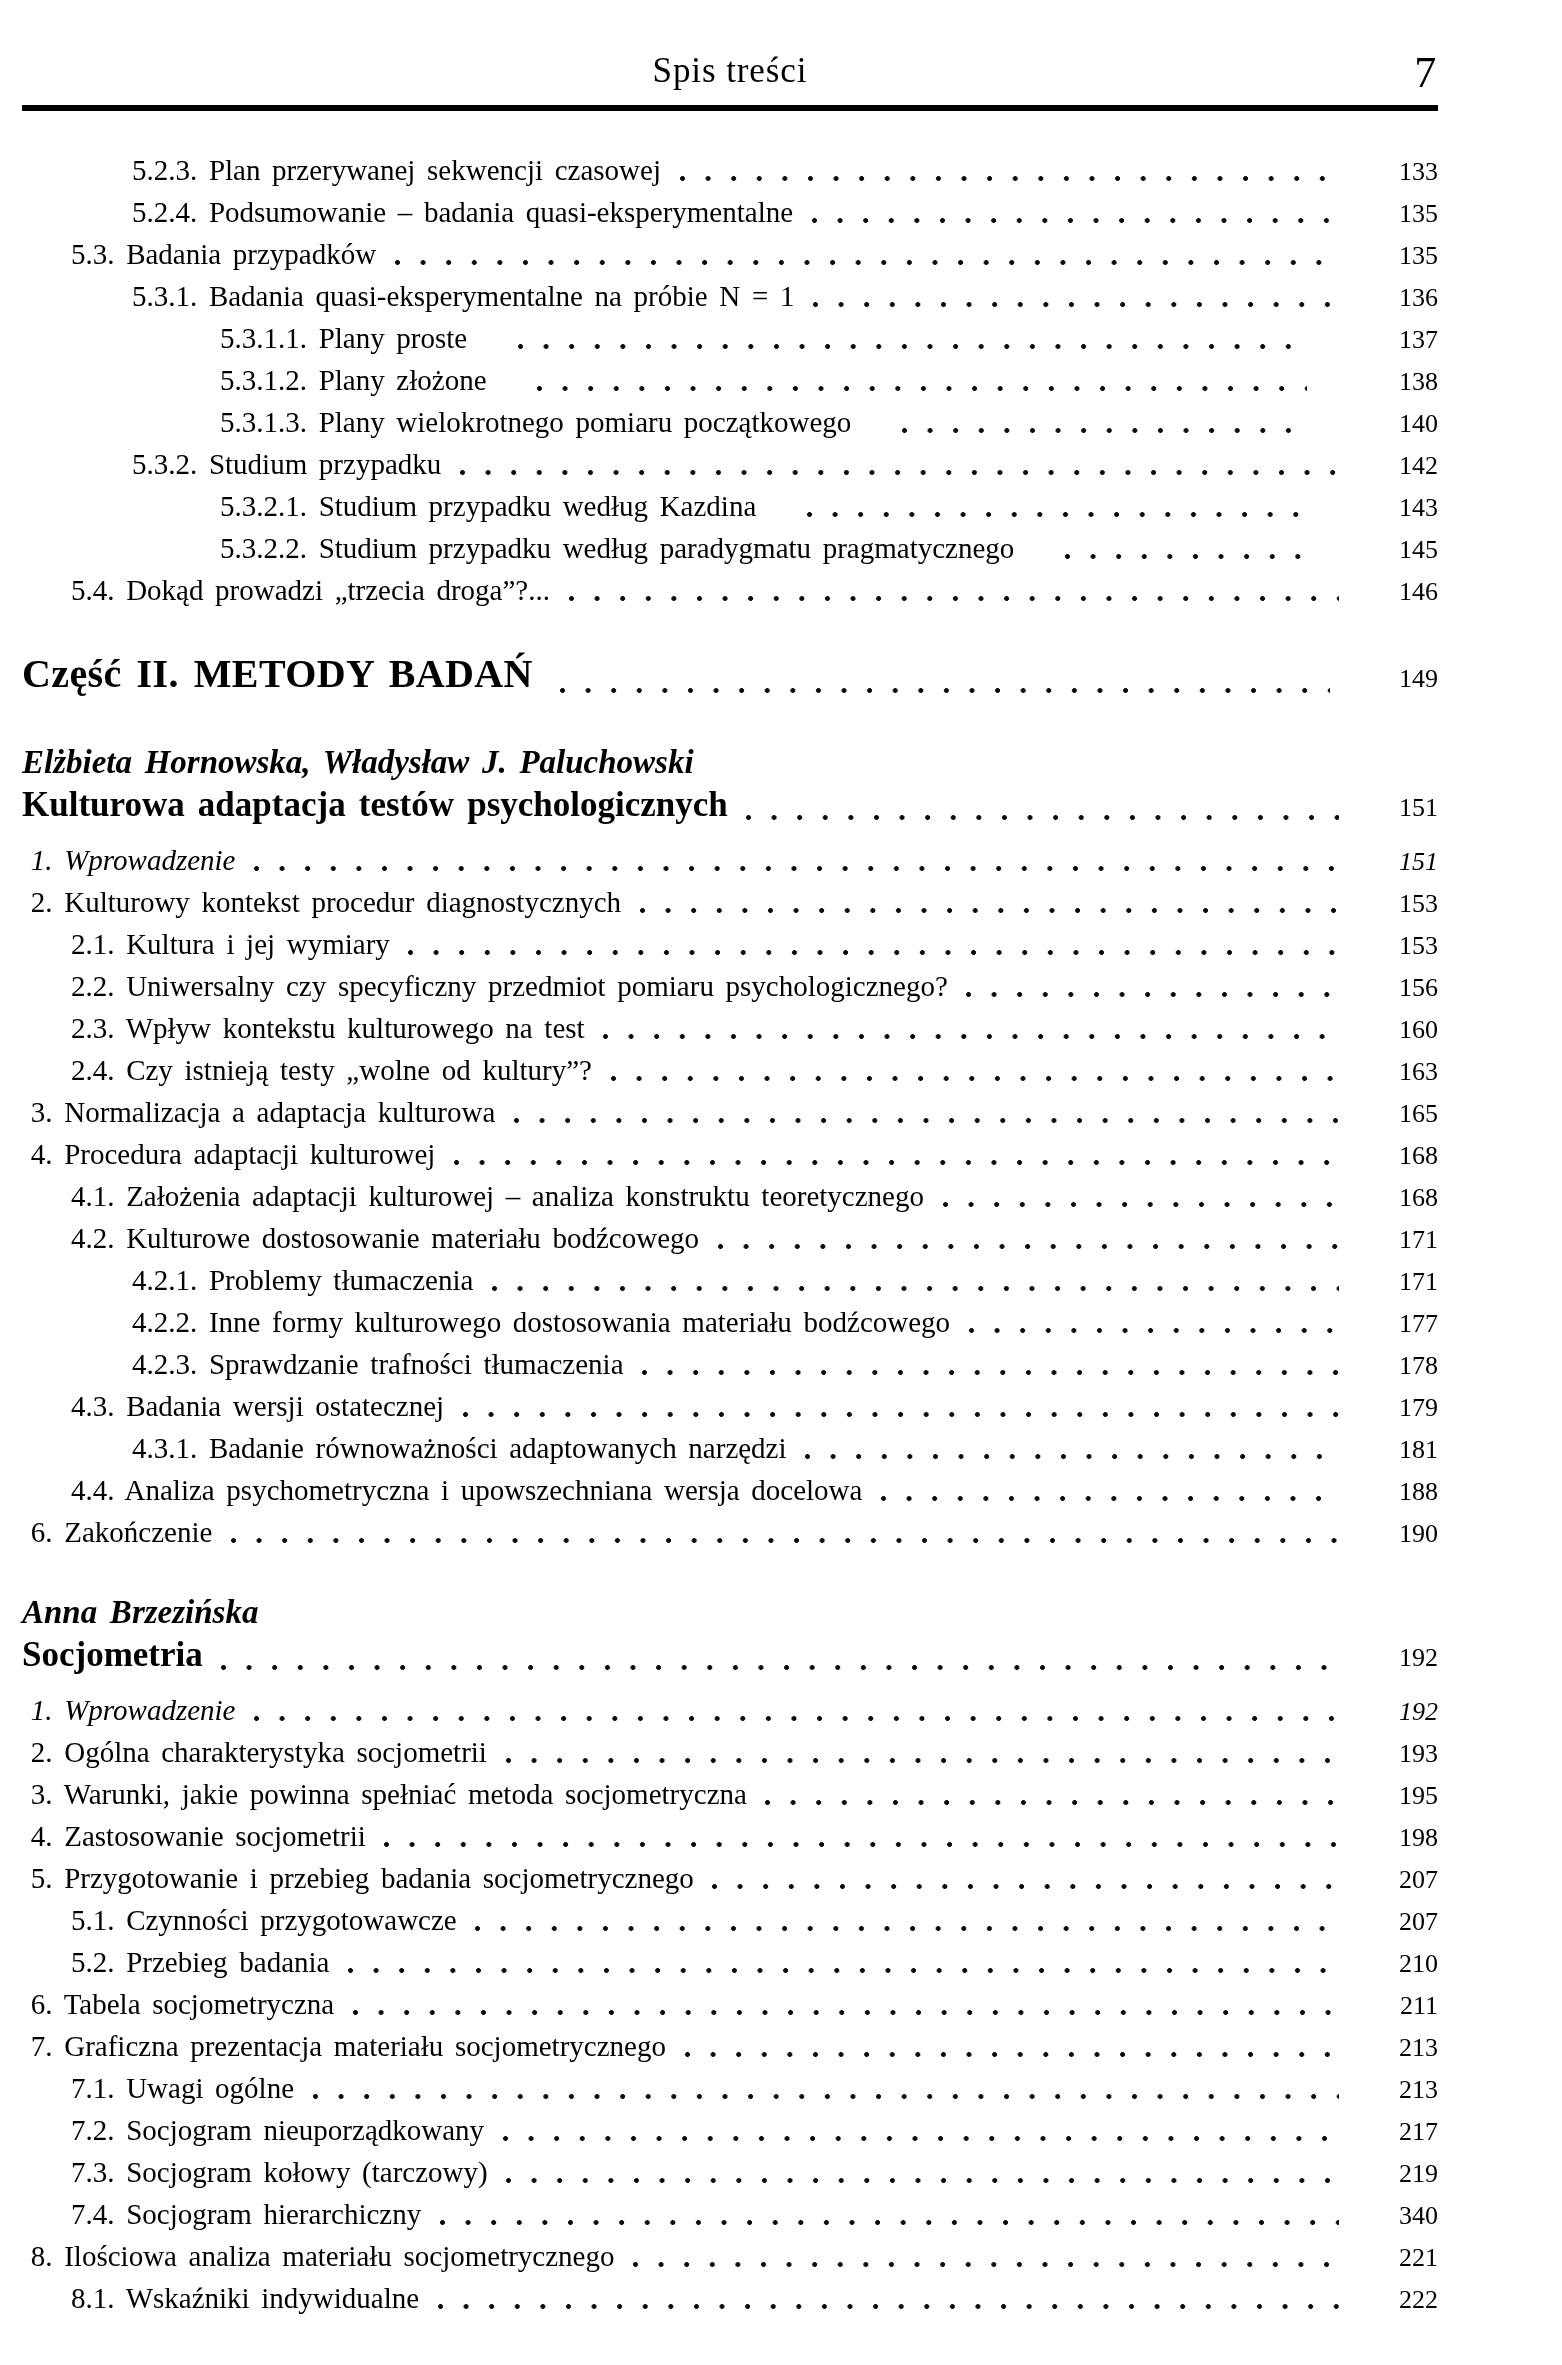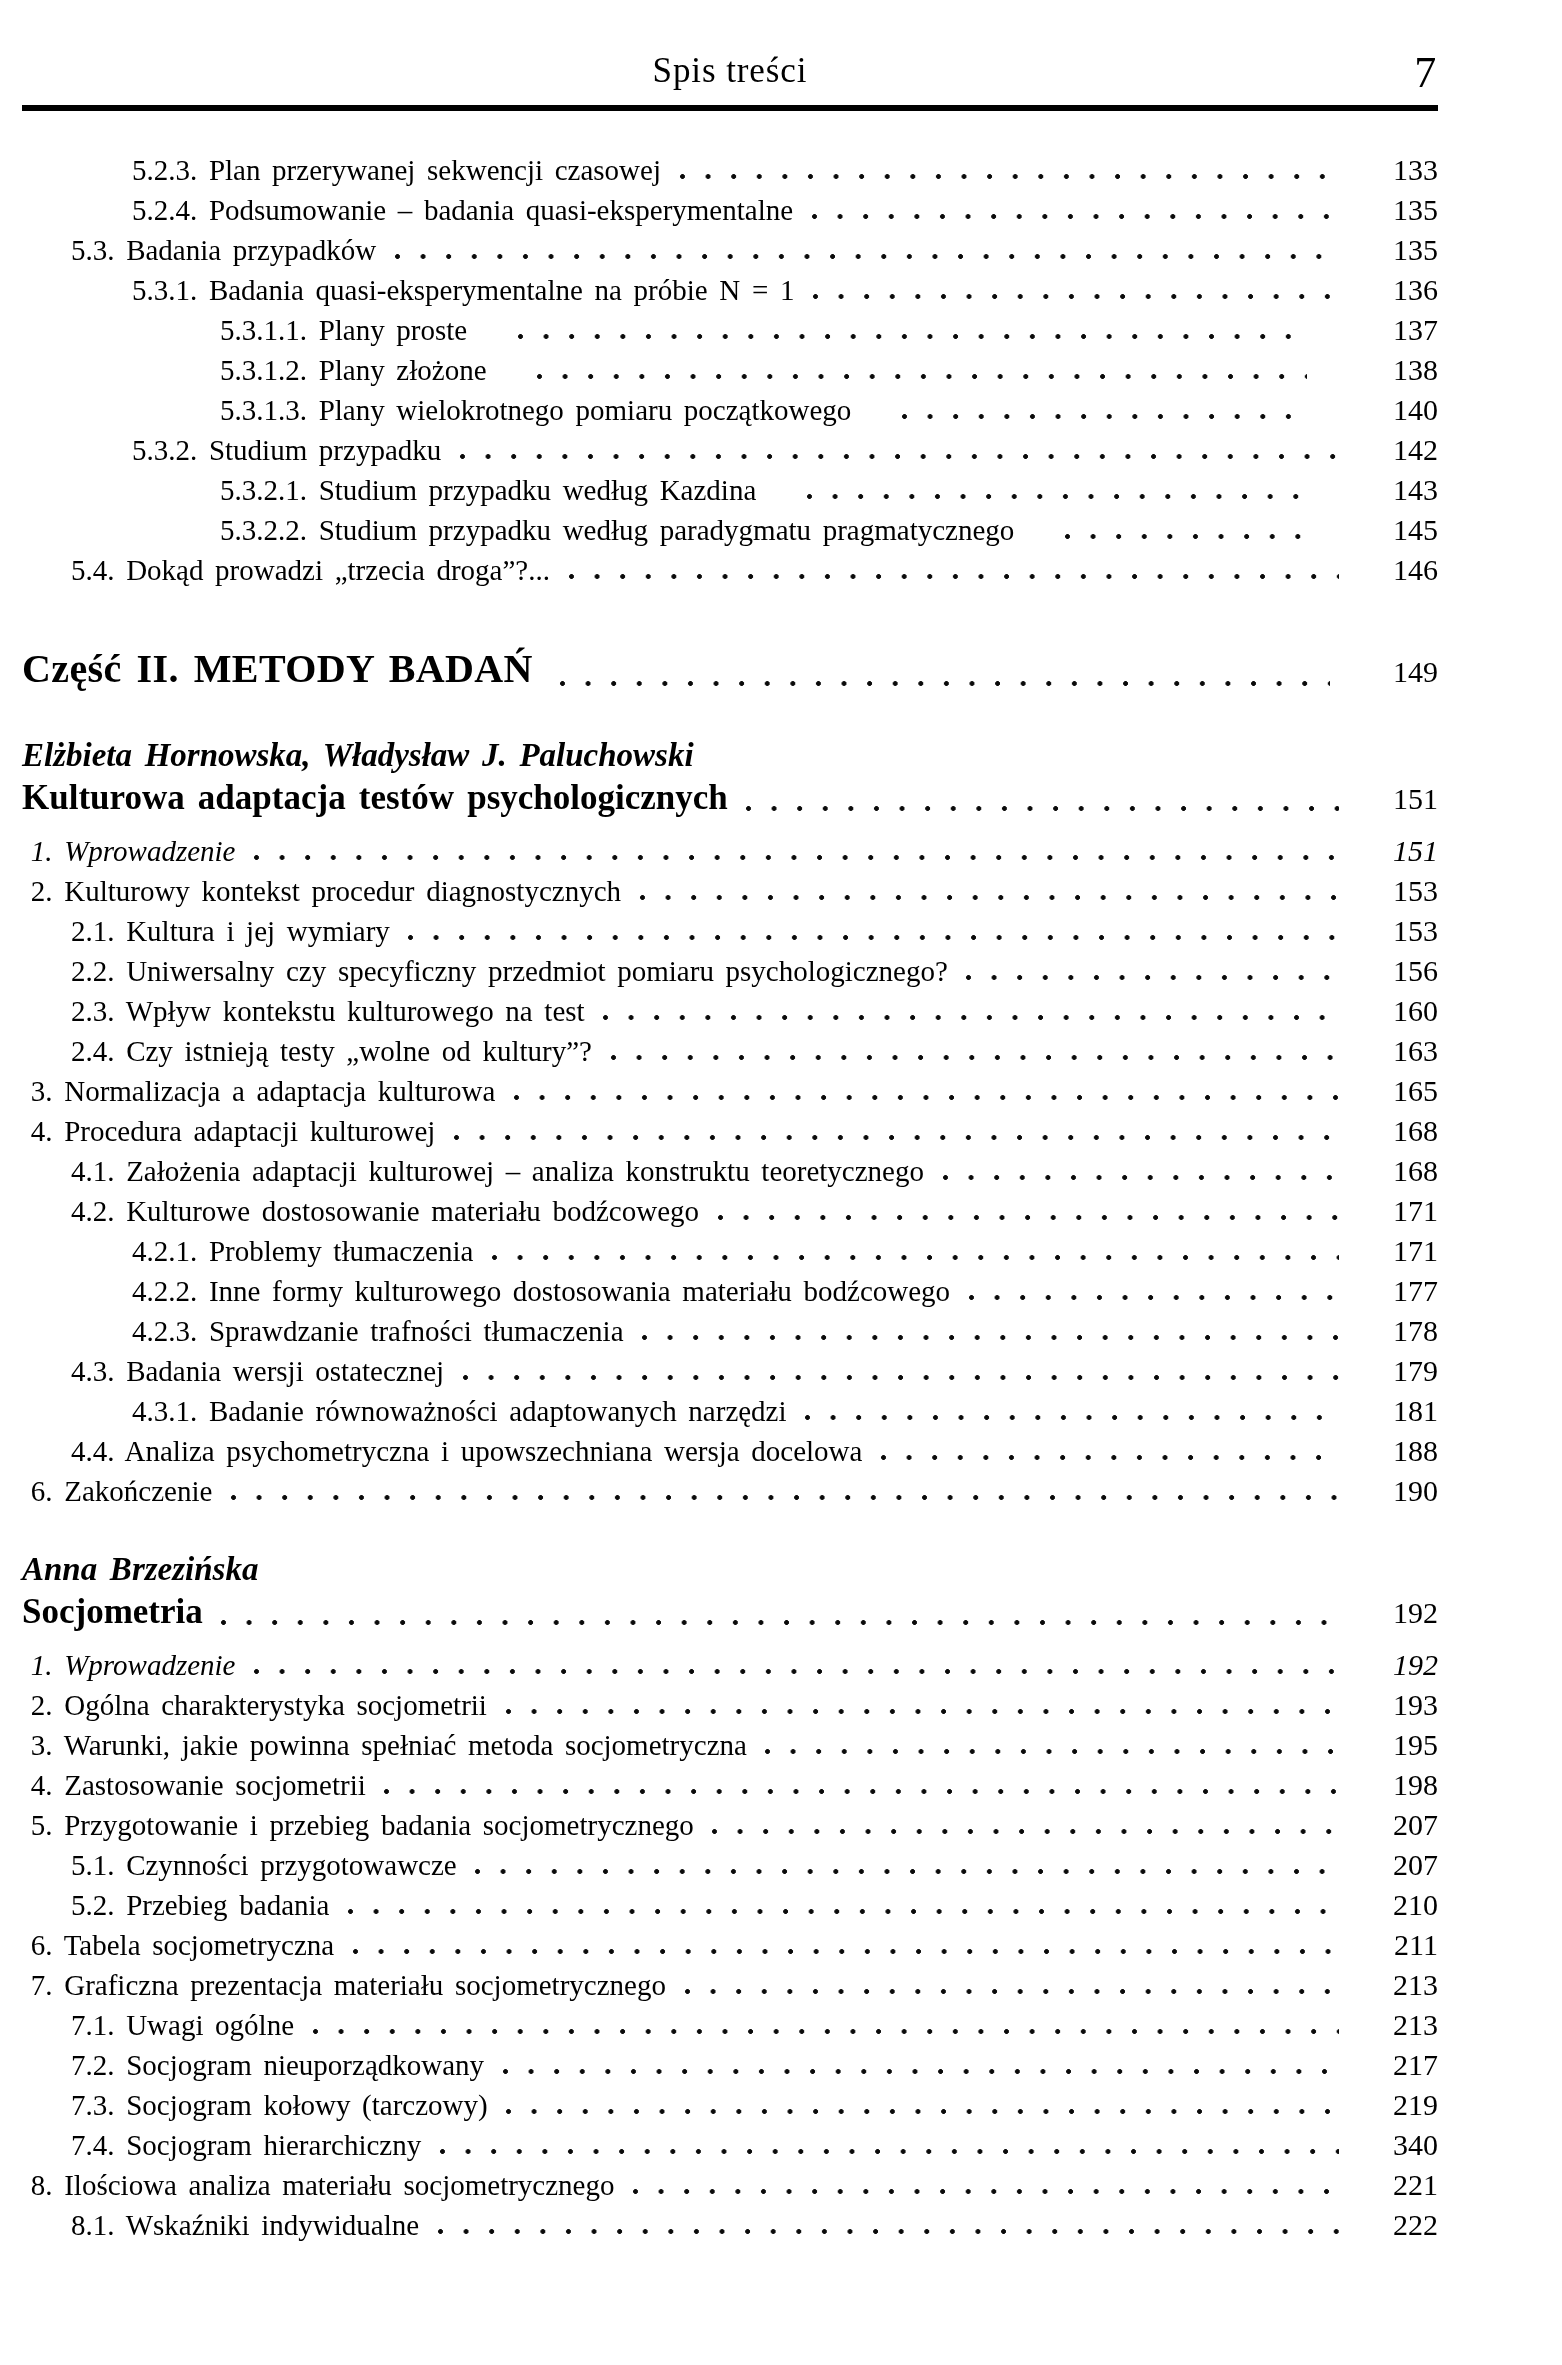--- a/index.html
+++ b/index.html
@@ -28,29 +28,29 @@
   }
   .row .txt{white-space:nowrap;}
   .leader{
     flex:1 1 auto;align-self:stretch;min-width:26.5px;
     margin-left:17.6px;margin-right:10.6px;
     background-image:radial-gradient(circle at 3.5px 3.5px,#0a0a0a 2.1px,rgba(0,0,0,0) 2.7px);
     background-size:25.6px 7px;
     background-repeat:repeat-x;
     background-position:left calc(100% - 9.7px);
   }
-  .page-num{flex:0 0 88px;text-align:right;font-size:30px;}
+  .page-num{flex:0 0 88px;text-align:right;font-size:26px;}
   
   .lvl0{padding-left:0;}
   .lvl1{padding-left:8.8px;}
   .lvl2{padding-left:49px;}
   .lvl3{padding-left:110px;}
   .lvl4{padding-left:198px;gap:32px;}
   
-  .part{line-height:51px;margin-top:53px;gap:9px;}
+  .part{line-height:51px;margin-top:36px;gap:9px;}
   .part .txt{font-size:40px;font-weight:700;letter-spacing:0.4px;}
   .authors{line-height:39px;margin-top:39px;align-items:flex-end;}
   .authors .txt{font-size:33px;font-weight:700;font-style:italic;}
   .chapter{line-height:46px;margin-top:0;}
   .chapter .txt{font-size:35px;font-weight:700;}
   .gap-sm{margin-top:8.8px;font-style:italic;}
 </style>
 </head>
 <body>
 

